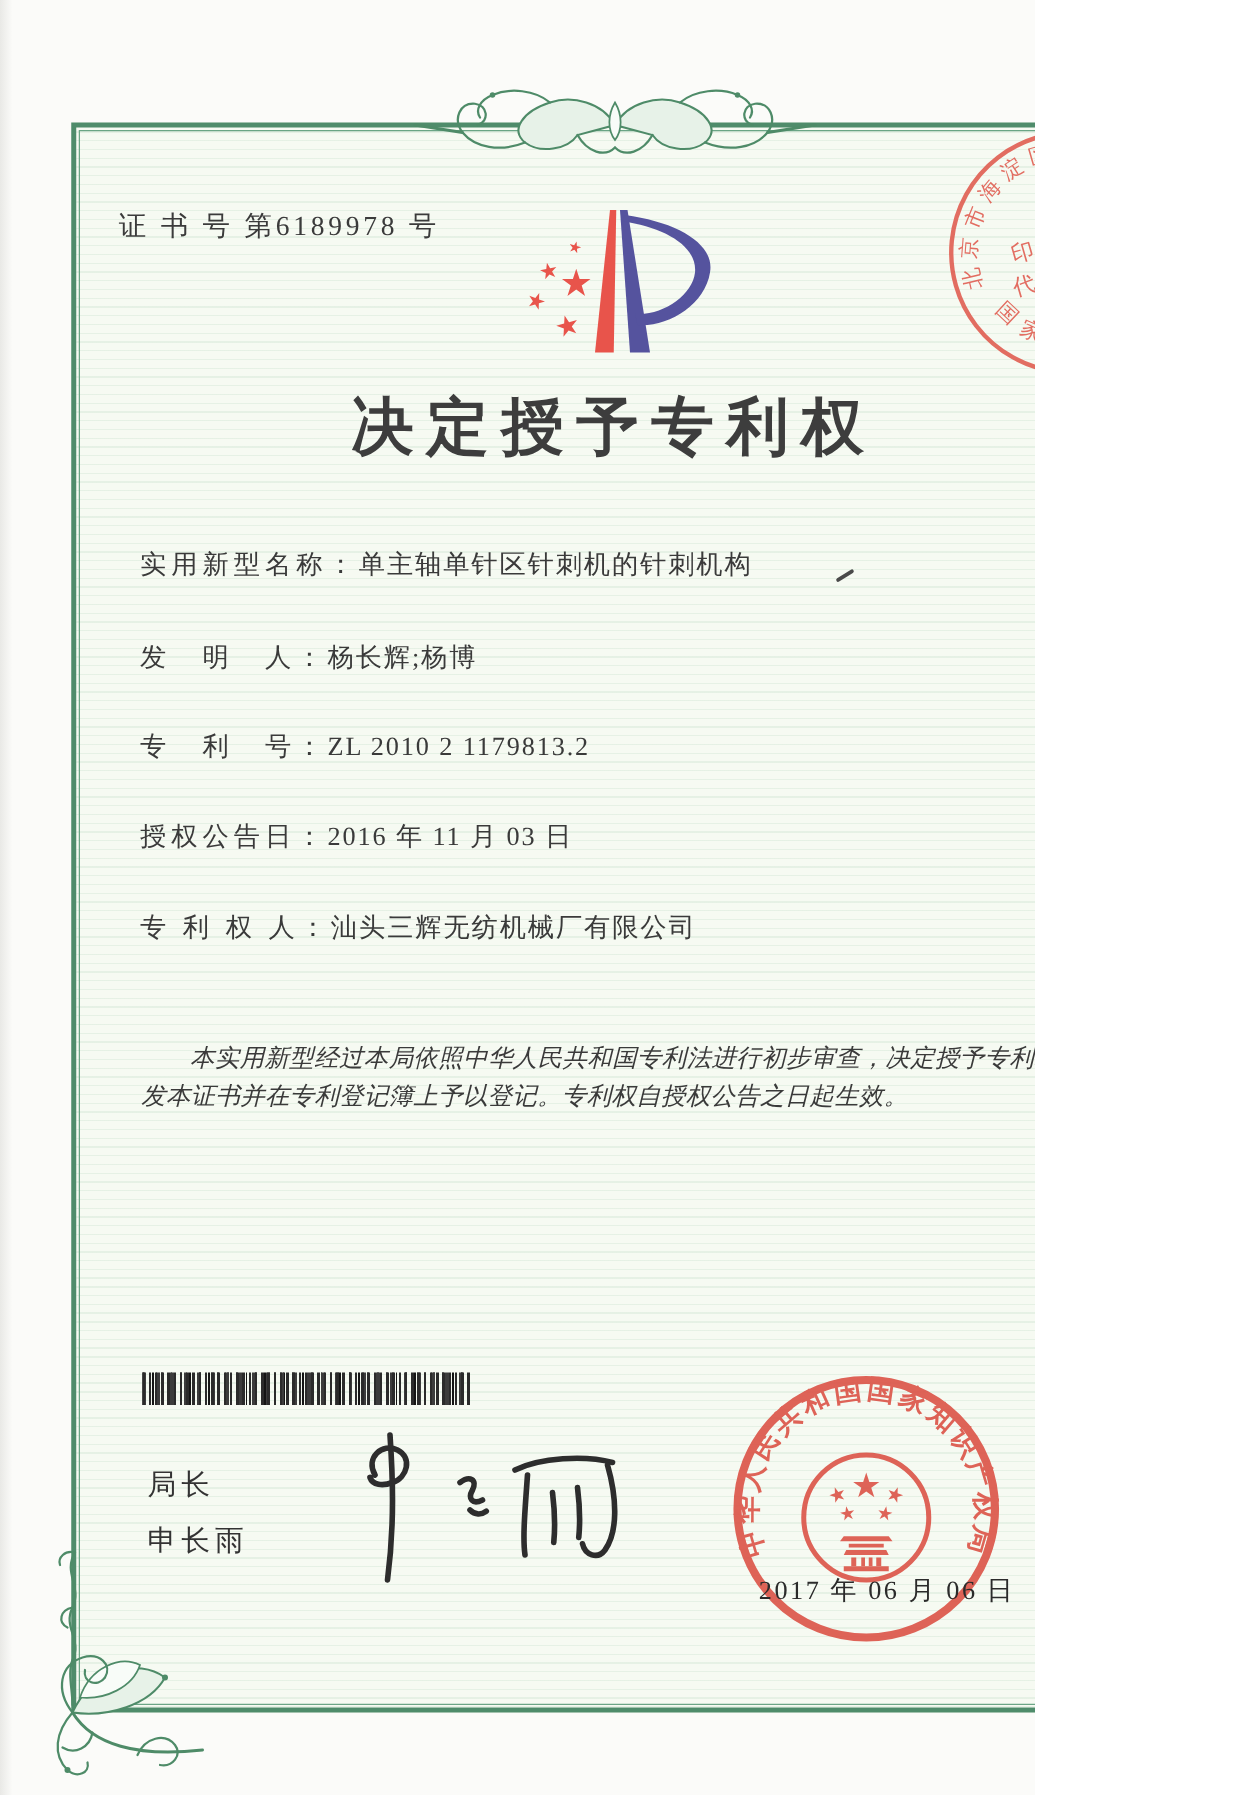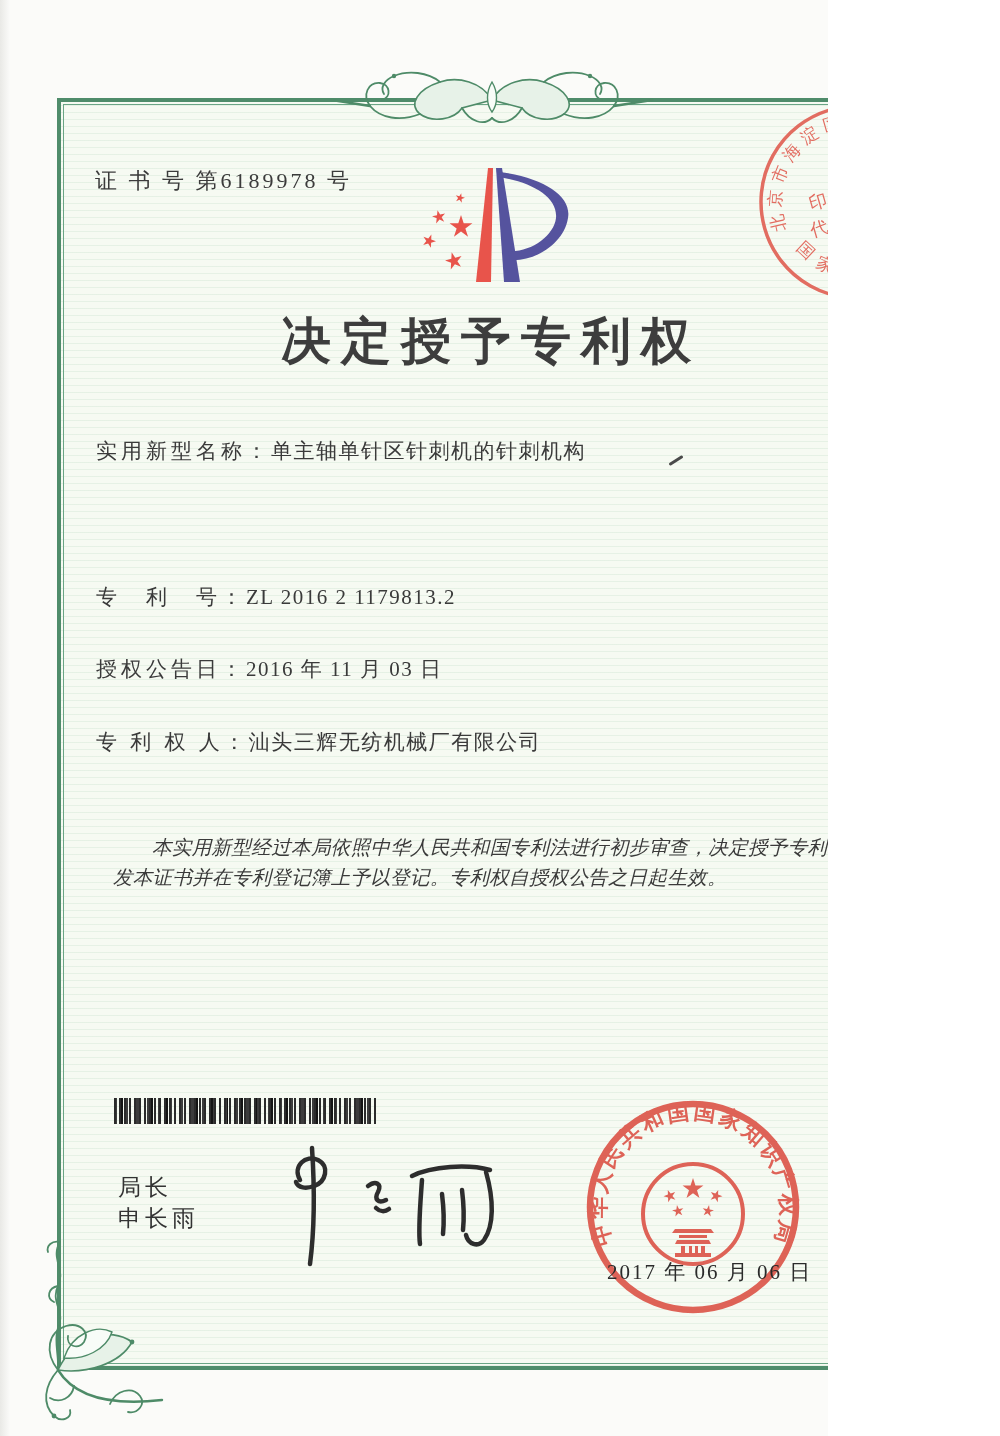--- a/index.html
+++ b/index.html
@@ -25,37 +25,37 @@
   .orn-leaf2 { fill:#f8fcf8; stroke:#4e8b68; stroke-width:1.4; }
   .orn-dot { fill:#4e8b68; }
 
   .cert-no {
     position:absolute; left:95px; top:166px; font-size:22px; color:#3b3b3b; letter-spacing:3px;
   }
   .title {
     position:absolute; left:0; top:308px; width:982px; text-align:center;
     font-size:50px; font-weight:600; color:#3d3d3d; letter-spacing:10px;
   }
-  .field { position:absolute; left:96px; font-size:21px; color:#3a3a3a; white-space:nowrap; }
+  .field { position:absolute; left:112px; font-size:21px; color:#3a3a3a; white-space:nowrap; }
   .field .field-label { letter-spacing:4px; }
   .field .field-value { letter-spacing:1.5px; }
   .paras { position:absolute; left:113px; top:833px; width:774px;font-style:italic; }
   .paras p {
     font-size:19.5px; line-height:30px; color:#3a3a3a; text-indent:2em;
     text-align:justify; letter-spacing:0.3px;
   }
   .barcode {
     position:absolute; left:114px; top:1098px; width:262px; height:26px;
     background:
       repeating-linear-gradient(90deg,#2b2b2b 0 2px, transparent 2px 5px),
       repeating-linear-gradient(90deg,#3c3c3c 0 3px, transparent 3px 11px),
       repeating-linear-gradient(90deg,#141414 0 1.5px, transparent 1.5px 7.5px);
   }
   .signer { position:absolute; left:118px; top:1172px; font-size:23px; color:#333; }
-  .signer div { letter-spacing:4px; }
+  .signer div { margin-bottom:14px; letter-spacing:4px; }
   svg.signature { position:absolute; left:272px; top:1138px; }
   .sig-stroke { fill:none; stroke:#2d2d2d; stroke-width:4.5; stroke-linecap:round; stroke-linejoin:round; }
 
   
   svg.tax-stamp { position:absolute; left:752px; top:97px; transform:rotate(-16deg); opacity:0.88; z-index:6; }
   .stamp-text { font-family:"Liberation Serif","DejaVu Serif",serif; fill:#e05a4e; }
   svg.seal { position:absolute; left:578px; top:1092px; opacity:0.9; z-index:5; }
   .seal-red { fill:#dc5347; }
   .seal-text { font-family:"Liberation Serif","DejaVu Serif",serif; fill:#dc5347; font-weight:600; }
   .seal-date {
@@ -156,22 +156,25 @@
     <text class="stamp-text" font-size="17" letter-spacing="9" text-anchor="middle">
       <textPath href="#taxBottom" startOffset="50%">国家知识产权局</textPath>
     </text>
   </svg>
 
   <div class="title">决定授予专利权</div>
 
   <div class="field" style="top:437px">
     <span class="field-label">实用新型名称：</span><span class="field-value">单主轴单针区针刺机的针刺机构</span>
   </div>
+  <div class="field" style="top:512px">
+    <span class="field-label">发　明　人：</span><span class="field-value">杨长辉;杨博</span>
+  </div>
   <div class="field" style="top:583px">
-    <span class="field-label">专　利　号：</span><span class="field-value">ZL 2016 2 1179813.2</span>
+    <span class="field-label">专　利　号：</span><span class="field-value">ZL 2010 2 1179813.2</span>
   </div>
   <div class="field" style="top:655px">
     <span class="field-label">授权公告日：</span><span class="field-value">2016 年 11 月 03 日</span>
   </div>
   <div class="field" style="top:728px">
     <span class="field-label">专 利 权 人：</span><span class="field-value">汕头三辉无纺机械厂有限公司</span>
   </div>
 
   <div class="paras">
     <p>本实用新型经过本局依照中华人民共和国专利法进行初步审查，决定授予专利权，颁发本证书并在专利登记簿上予以登记。专利权自授权公告之日起生效。</p>

